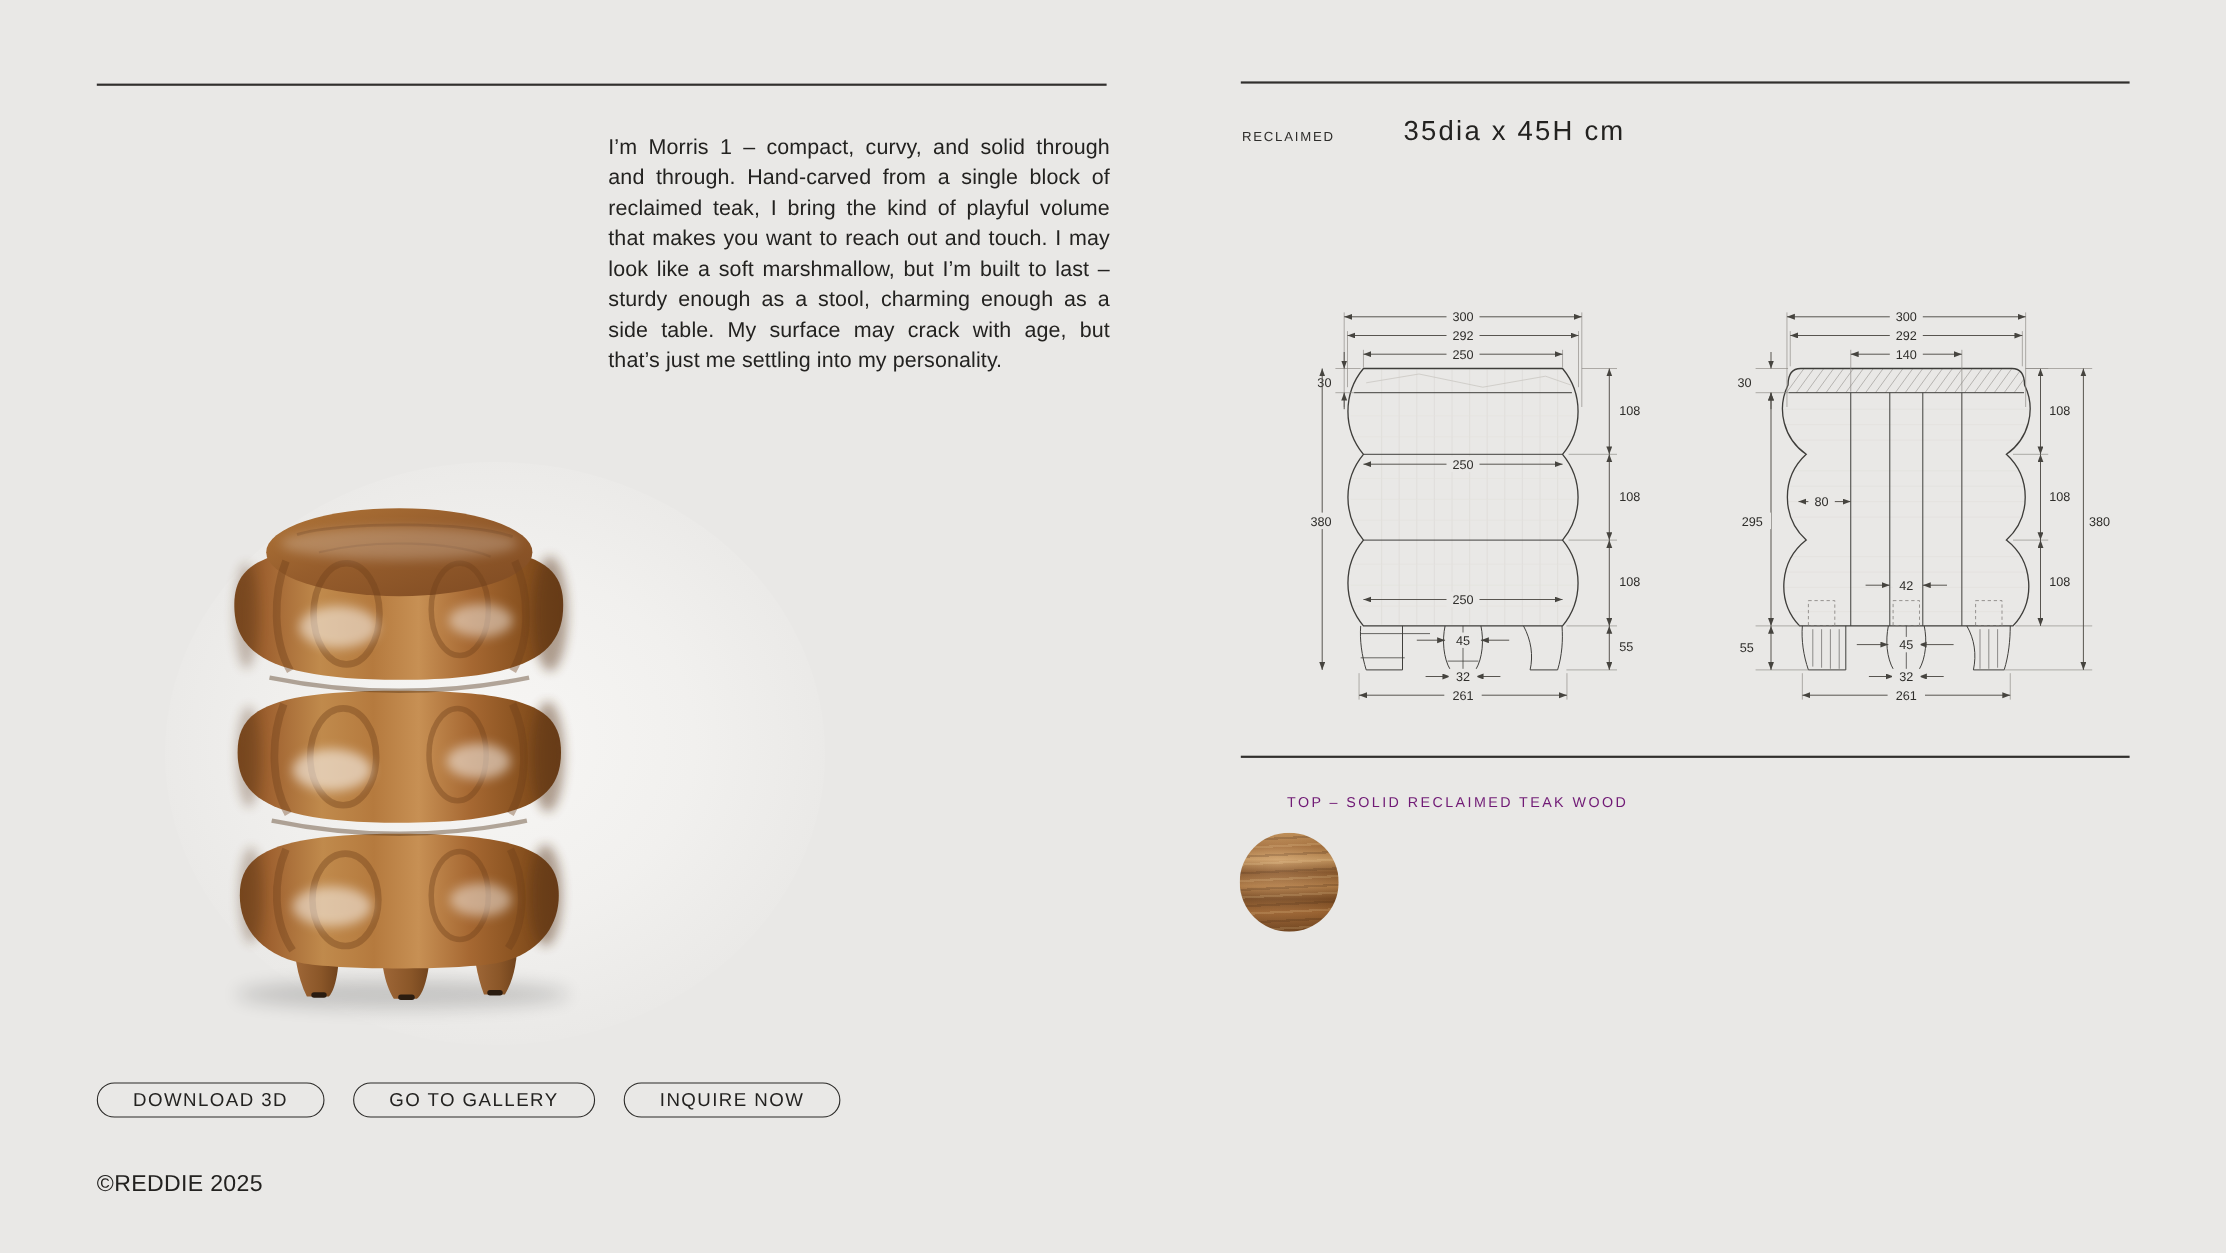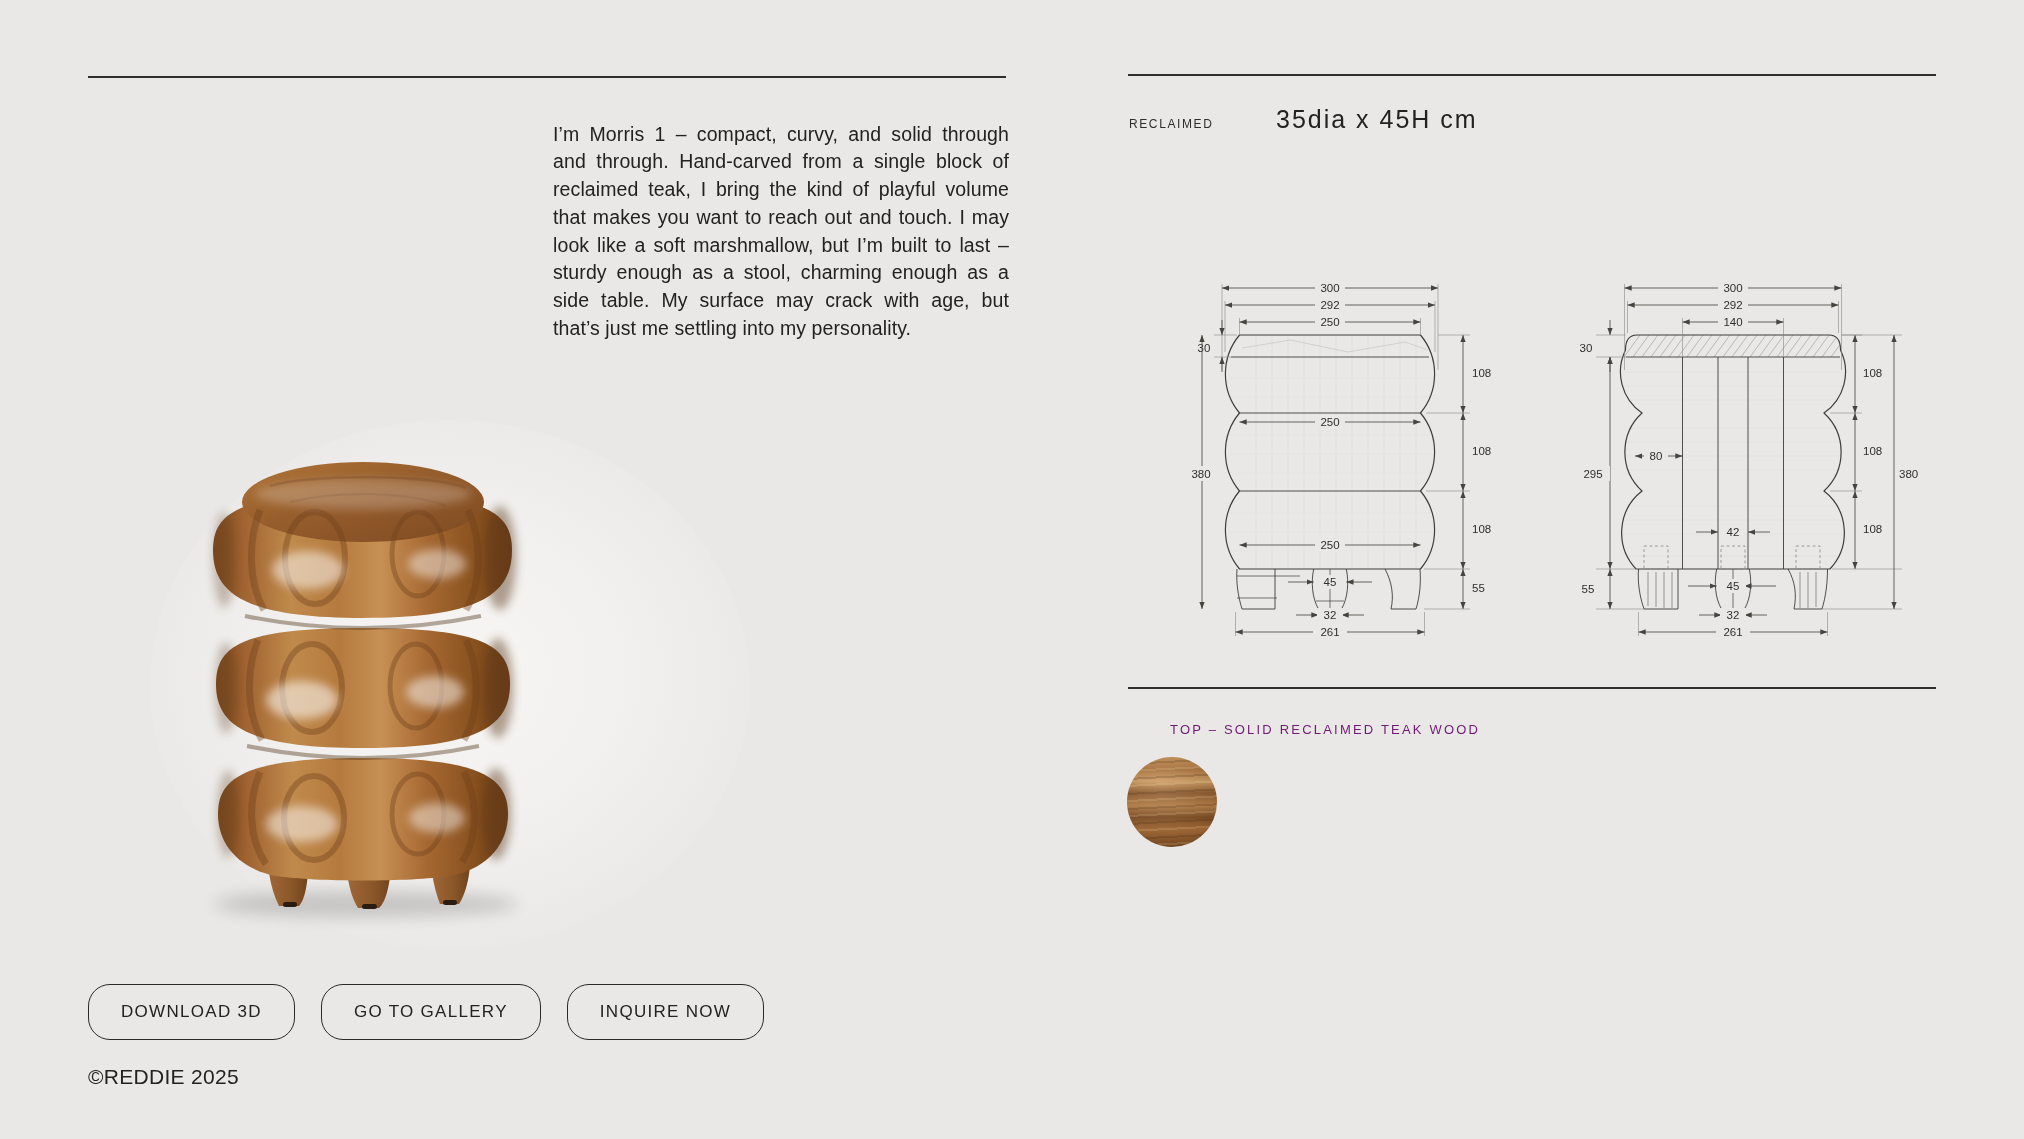--- a/index.html
+++ b/index.html
@@ -10,21 +10,21 @@
   #rule-left{left:88px;top:76px;width:918px;}
   #rule-right-top{left:1128px;top:74px;width:808px;}
   #rule-right-mid{left:1128px;top:687px;width:808px;}
 
   #page-title{position:absolute;left:86px;top:92px;font-size:53px;line-height:63px;font-weight:500;letter-spacing:.5px;color:#232220;}
   #description{position:absolute;left:553px;top:101px;width:456px;font-size:19.5px;line-height:27.8px;text-align:justify;letter-spacing:.1px;color:#232220;}
 
   #photo{position:absolute;left:150px;top:390px;width:600px;height:560px;}
 
   #buttons{position:absolute;left:88px;top:984px;display:flex;gap:26px;}
-  .pill{display:flex;align-items:center;justify-content:center;height:56px;padding:0 32px;border:1.7px solid #2a2927;border-radius:22px;background:transparent;font-family:"Liberation Sans",sans-serif;font-size:17px;letter-spacing:1.3px;color:#232220;cursor:pointer;white-space:nowrap;}
+  .pill{display:flex;align-items:center;justify-content:center;height:32px;padding:0 32px;border:1.7px solid #2a2927;border-radius:22px;background:transparent;font-family:"Liberation Sans",sans-serif;font-size:17px;letter-spacing:1.3px;color:#232220;cursor:pointer;white-space:nowrap;}
   #copyright{position:absolute;left:88px;top:1052px;font-size:21px;letter-spacing:.3px;color:#232220;margin-top:13px;}
 
   #dimension-label{position:absolute;left:1129px;top:117px;font-size:12px;letter-spacing:1.6px;color:#2e2d2b;}
   #dimension-value{position:absolute;left:1256px;top:105px;font-size:25px;letter-spacing:2px;color:#232220;margin-left:20px;}
 
   #drawings{position:absolute;left:1180px;top:260px;display:flex;gap:50px;}
   #material-label{position:absolute;left:1128px;top:722px;font-size:13px;letter-spacing:2.2px;color:#701a75;margin-left:42px;}
 
   #swatch{position:absolute;left:1127px;top:757px;width:90px;height:90px;border-radius:50%;
     background:

